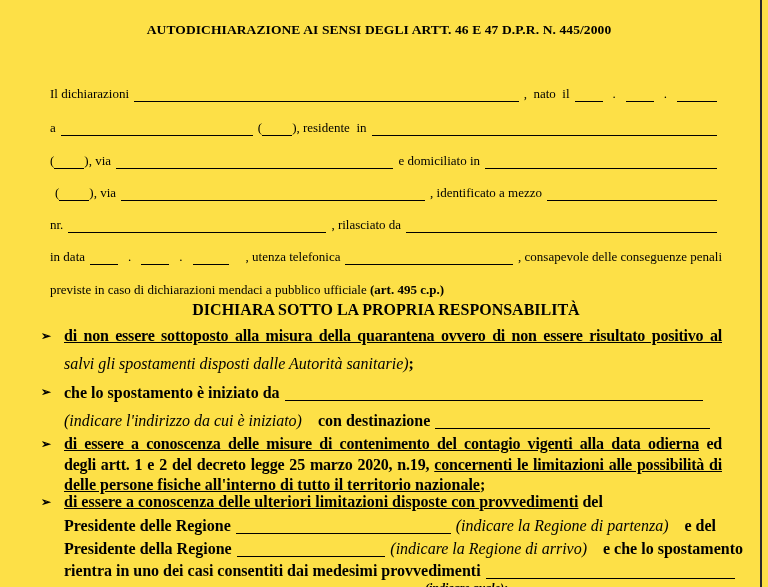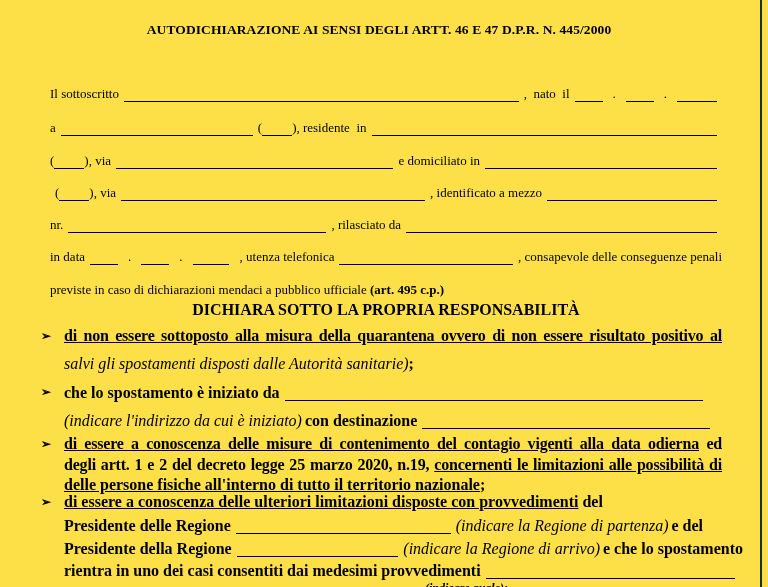--- a/index.html
+++ b/index.html
@@ -19,22 +19,22 @@
   
   .ln { position:absolute; left:50px; right:46px; height:18px;
         display:flex; align-items:flex-end; font-size:13px; line-height:17px; }
   .ln span { white-space:pre; }
   .bl { border-bottom:1.4px solid #000; height:15px; margin:0 5px; }
   .bl.snug { margin:0; }
   .f1 { flex:1 1 auto; }
   .w28{width:28px}.w30{width:30px;margin:0 2px}.w36{width:36px}.w40{width:40px}
   .w170{width:170px}.w192{width:192px}.w215{width:215px}.w232{width:232px}.w258{width:258px}
   .dot { margin:0 5px; }
-  .g4 { margin-left:3px; }
-  .g6 { margin-left:6px;text-align:right; }
+  .g4 { margin-left:16px; }
+  .g6 { margin-left:12px;text-align:right; }
 
   
   .mk { position:absolute; left:41px; width:20px; font-size:12px; font-weight:bold; line-height:16px; }
   .bln { position:absolute; left:64px; right:46px; font-size:16px; font-weight:bold; line-height:16px; }
   .bln.flex { display:flex; align-items:flex-end; height:17px; }
   .bln.flex span { white-space:pre; }
   .bln .bl { height:14px; }
   .just { text-align:justify; text-align-last:justify; letter-spacing:-0.2px;
           word-spacing:-0.5px; max-height:17px; overflow:hidden; }
   .u { text-decoration:underline;text-align:center; }
@@ -44,21 +44,21 @@
 </style>
 </head>
 <body>
 
 <div class="page">
   <div class="rborder"></div>
 
   <div class="ttl">AUTODICHIARAZIONE AI SENSI DEGLI ARTT. 46 E 47 D.P.R. N. 445/2000</div>
 
   <div class="ln" style="top:84px">
-    <span>Il sottoscritto</span>
+    <span>Il dichiarazioni</span>
     <div class="bl f1"></div>
     <span>,  nato  il</span>
     <div class="bl w28"></div>
     <span class="dot">.</span>
     <div class="bl w28"></div>
     <span class="dot">.</span>
     <div class="bl w40"></div>
   </div>
 
   <div class="ln" style="top:118px">

